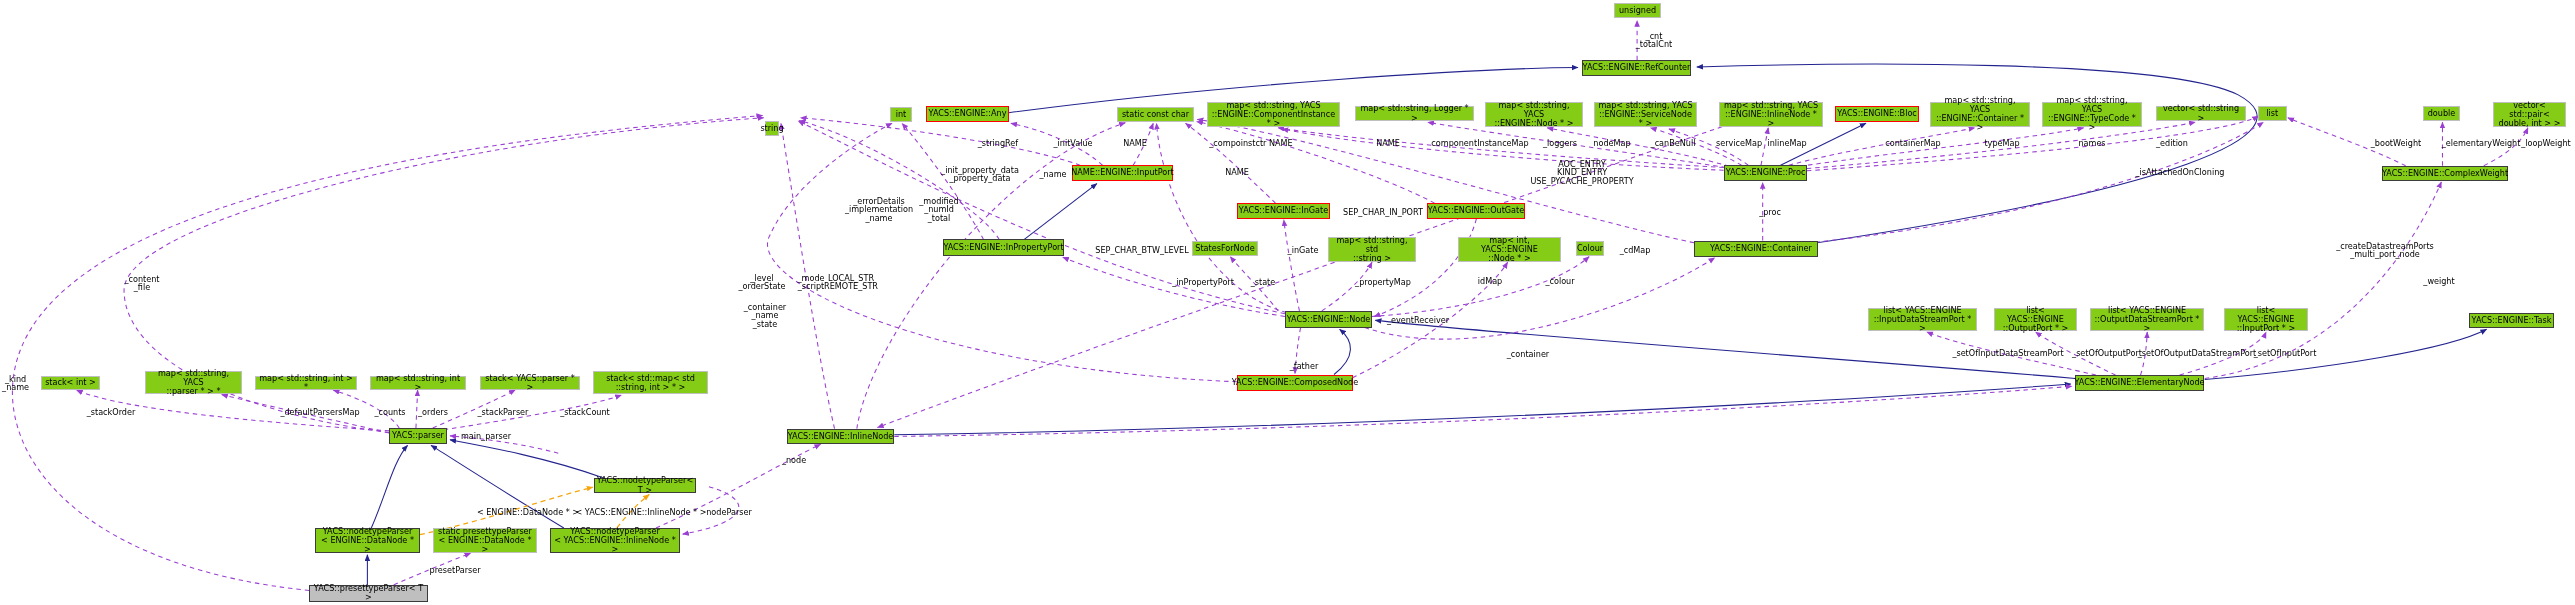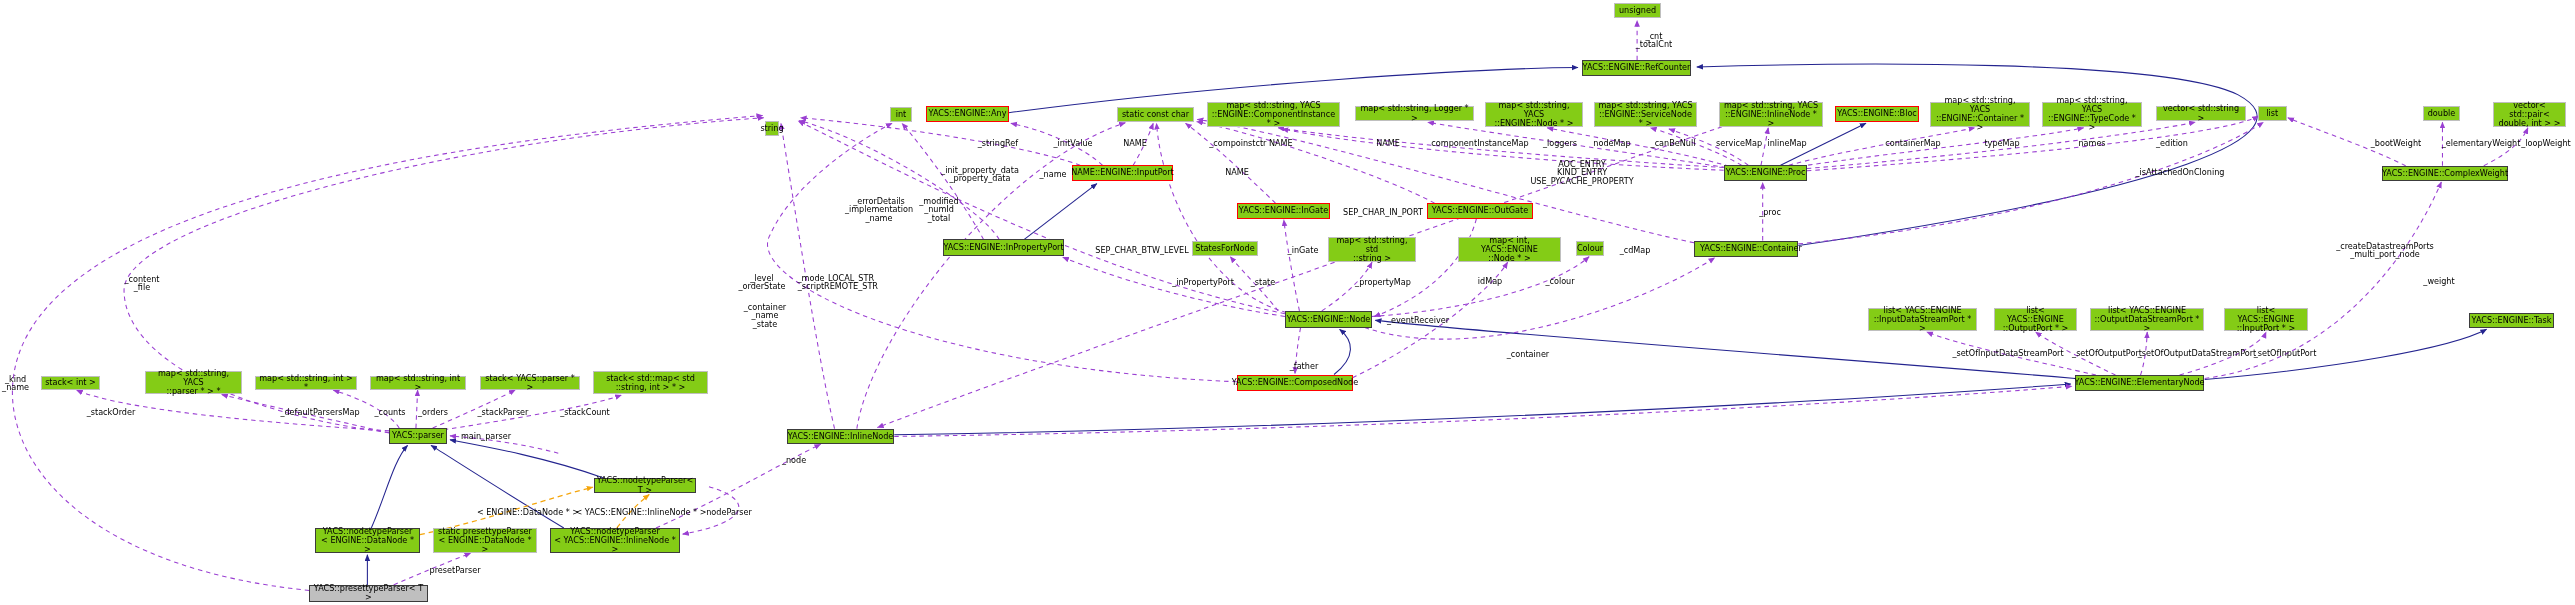--- a/index.html
+++ b/index.html
@@ -151,29 +151,29 @@
     <div class="node type" style="left: 2042px; top: 102px; width: 100px; height: 24.6px;">map&lt; std::string, YACS
 ::ENGINE::TypeCode * &gt;</div>
     <div class="node type" style="left: 2156px; top: 106px; width: 90px; height: 15px;">vector&lt; std::string &gt;</div>
     <div class="node type" style="left: 2258px; top: 106px; width: 28.5px; height: 15px;">list</div>
     <div class="node type" style="left: 2423px; top: 106px; width: 37px; height: 15px;">double</div>
     <div class="node type" style="left: 2493px; top: 102px; width: 73px; height: 24.6px;">vector&lt; std::pair&lt;
 double, int &gt; &gt;</div>
     <div class="node red" style="left: 1072px; top: 165px; width: 101px; height: 16px;">NAME::ENGINE::InputPort</div>
     <div class="node cls" style="left: 1724px; top: 165px; width: 83px; height: 16px;">YACS::ENGINE::Proc</div>
     <div class="node red" style="left: 1237px; top: 203px; width: 93px; height: 15.6px;">YACS::ENGINE::InGate</div>
-    <div class="node red" style="left: 1427px; top: 203px; width: 106px; height: 15.6px;">YACS::ENGINE::OutGate</div>
+    <div class="node red" style="left: 1427px; top: 203px; width: 98px; height: 15.6px;">YACS::ENGINE::OutGate</div>
     <div class="node cls" style="left: 943px; top: 239px; width: 121px; height: 16.7px;">YACS::ENGINE::InPropertyPort</div>
     <div class="node type" style="left: 1192px; top: 241px; width: 66px; height: 15px;">StatesForNode</div>
     <div class="node type" style="left: 1328px; top: 237px; width: 88px; height: 24.6px;">map&lt; std::string, std
 ::string &gt;</div>
     <div class="node type" style="left: 1458px; top: 237px; width: 103px; height: 24.6px;">map&lt; int, YACS::ENGINE
 ::Node * &gt;</div>
     <div class="node type" style="left: 1576px; top: 241px; width: 28px; height: 15px;">Colour</div>
-    <div class="node cls" style="left: 1694px; top: 241px; width: 104px; height: 16px; padding-left: 12px;">YACS::ENGINE::Container</div>
+    <div class="node cls" style="left: 1694px; top: 241px; width: 124px; height: 16px; padding-left: 12px;">YACS::ENGINE::Container</div>
     <div class="node cls" style="left: 2382px; top: 166px; width: 126px; height: 15px;">YACS::ENGINE::ComplexWeight</div>
     <div class="node cls" style="left: 1285px; top: 311px; width: 87px; height: 16.7px;">YACS::ENGINE::Node</div>
     <div class="node red" style="left: 1237px; top: 375px; width: 116px; height: 15.6px;">YACS::ENGINE::ComposedNode</div>
     <div class="node cls" style="left: 2075px; top: 375px; width: 129px; height: 15.6px;">YACS::ENGINE::ElementaryNode</div>
     <div class="node cls" style="left: 2469px; top: 313px; width: 85px; height: 15px;">YACS::ENGINE::Task</div>
     <div class="node type" style="left: 1868px; top: 308px; width: 109px; height: 23.4px;">list&lt; YACS::ENGINE
 ::InputDataStreamPort * &gt;</div>
     <div class="node type" style="left: 1994px; top: 308px; width: 83px; height: 23.4px;">list&lt; YACS::ENGINE
 ::OutputPort * &gt;</div>
     <div class="node type" style="left: 2090px; top: 308px; width: 114px; height: 23.4px;">list&lt; YACS::ENGINE

